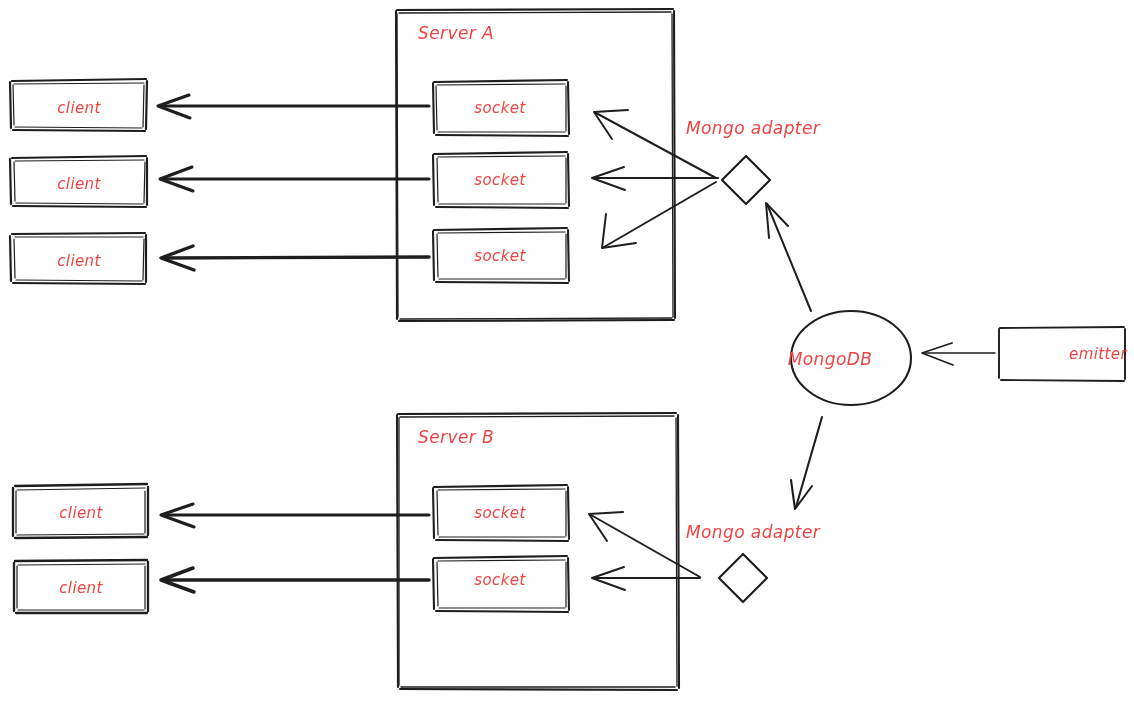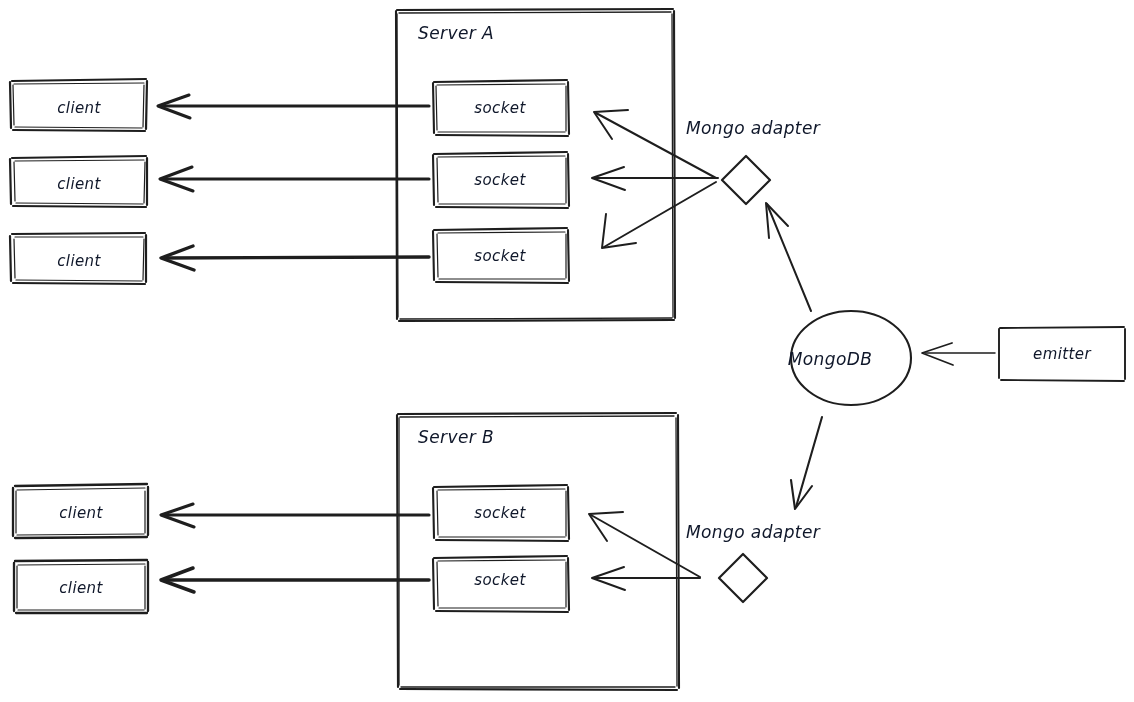--- a/index.html
+++ b/index.html
@@ -22,21 +22,21 @@
     position: absolute;
     top: 0;
     left: 0;
     width: 1134px;
     height: 702px;
   }
   .label {
     position: absolute;
     font-family: "DejaVu Sans", sans-serif;
     font-size: 15px;
-    color: #0f172a;
+    color: #ef4444;
     white-space: nowrap;
     letter-spacing: 0.4px;
     transform: translate(-50%, -50%);
     pointer-events: none;
     font-style: italic;
   }
   .label-lg {
     font-size: 17px;
   }
   .label-left {
@@ -204,15 +204,15 @@
 
   <div class="label" style="left:81px; top:513px;">client</div>
   <div class="label" style="left:81px; top:588px;">client</div>
 
   <div class="label label-lg label-left" style="left:686px; top:128px;">Mongo adapter</div>
 
   <div class="label label-lg label-left" style="left:686px; top:532px;">Mongo adapter</div>
 
   <div class="label label-lg" style="left:830px; top:359px;">MongoDB</div>
 
-  <div class="label" style="left:1062px; top:354px;text-align:right;">emitter</div>
+  <div class="label" style="left:1098px; top:354px;text-align:right;">emitter</div>
 
 </div>
 
 </body></html>

